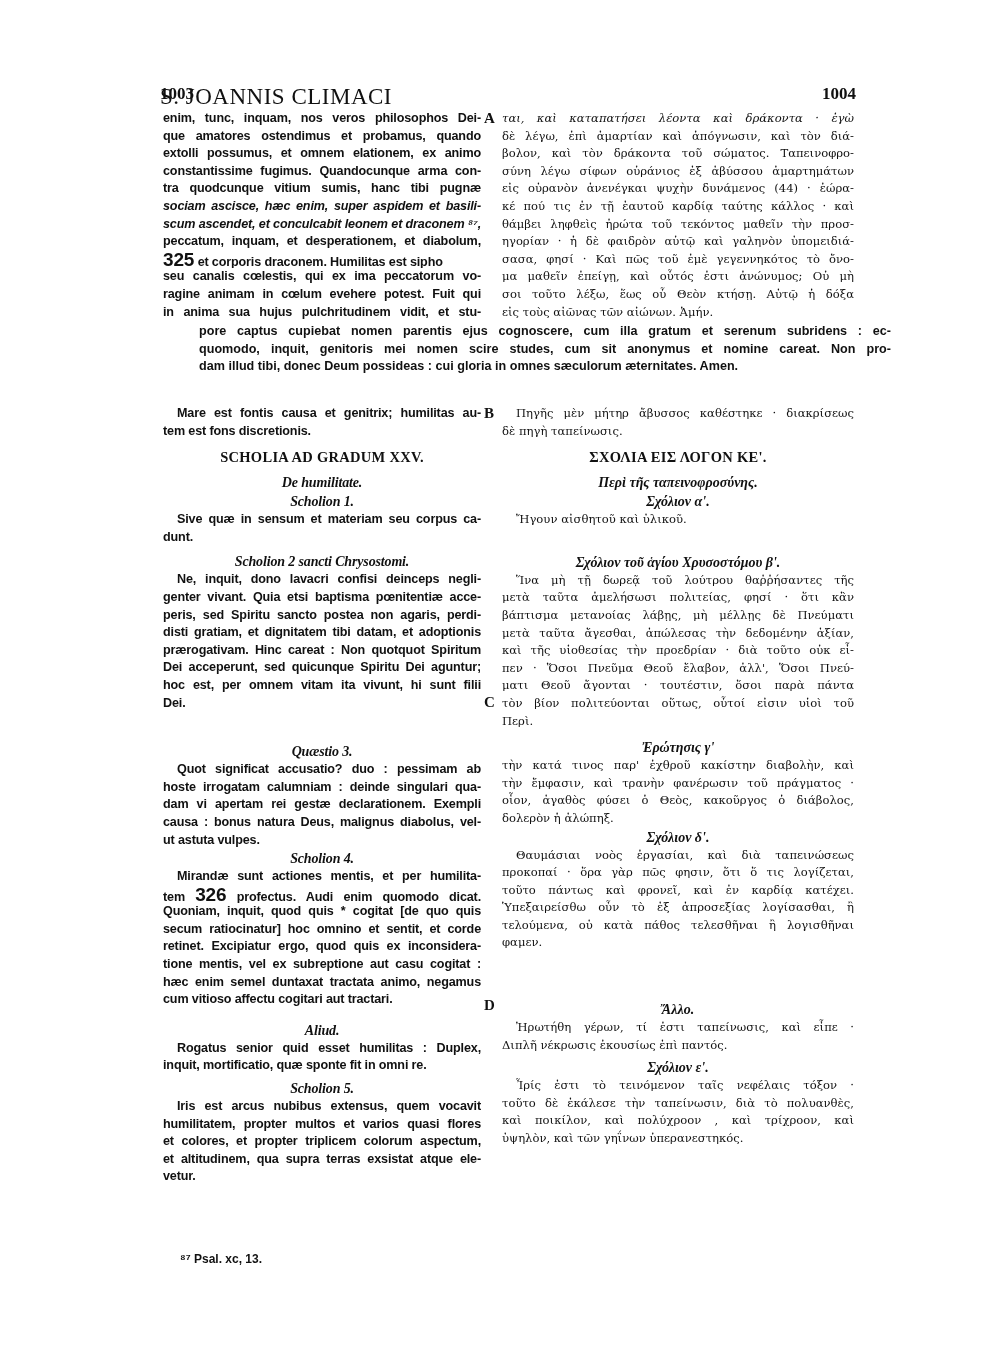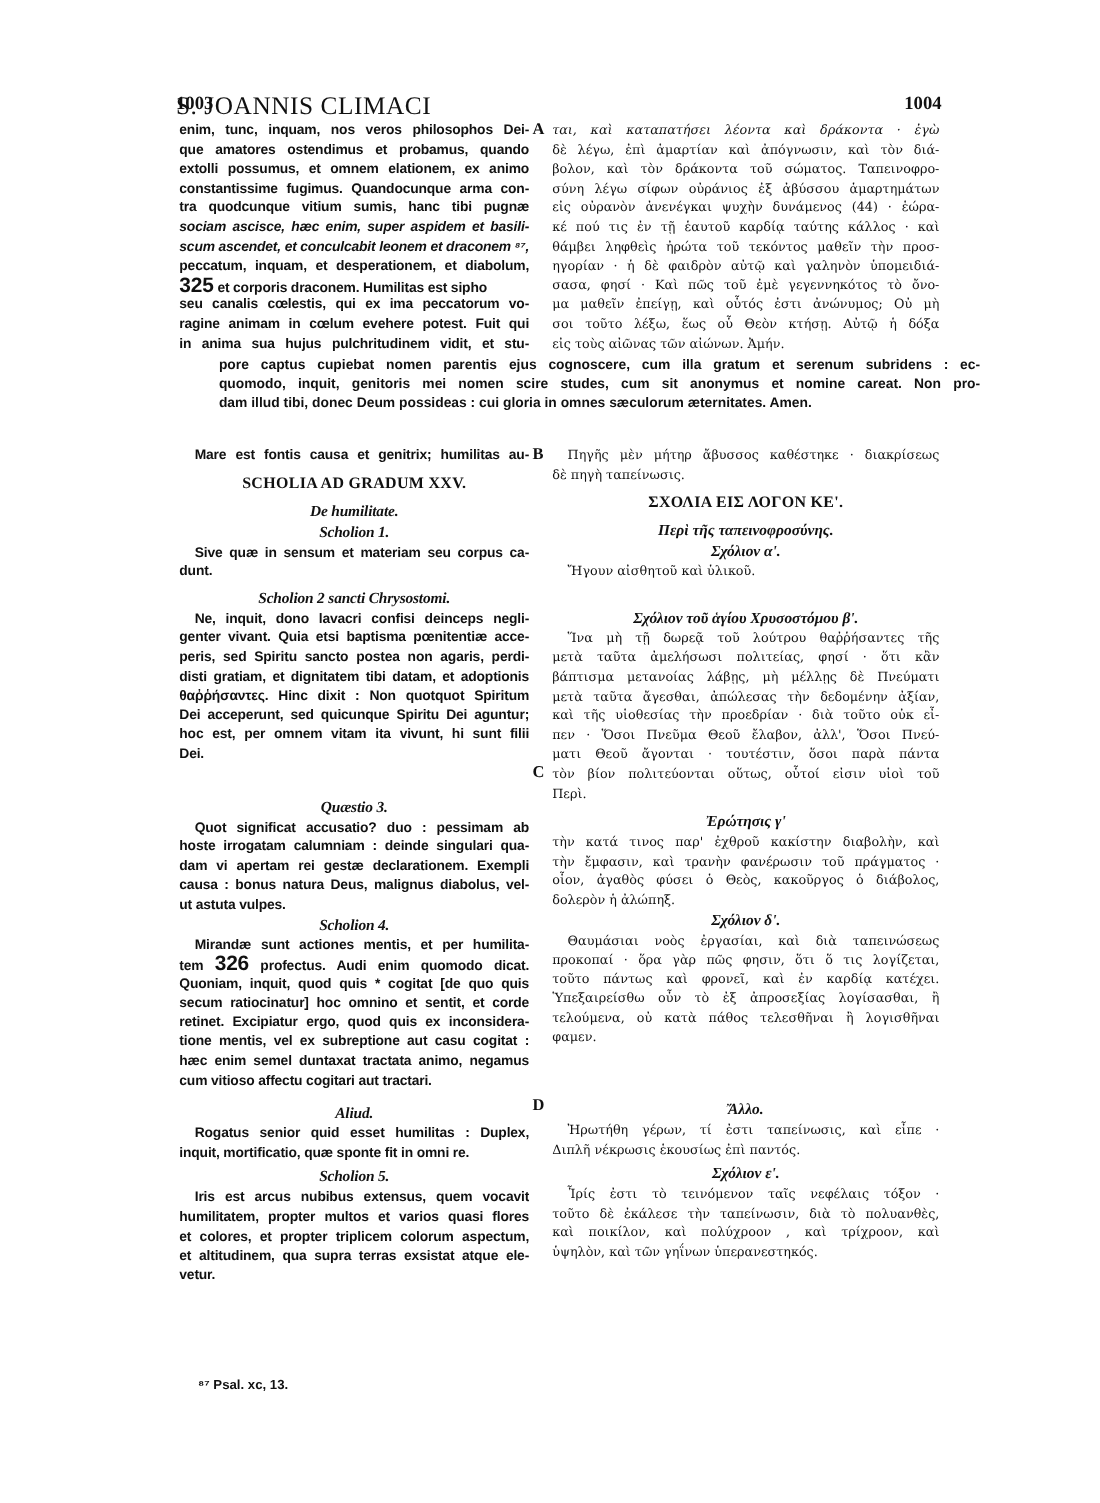--- a/index.html
+++ b/index.html
@@ -82,34 +82,35 @@
   </div>
 
   <div class="full" style="top:323px;margin-left:36px;">
     <span class="line just">pore captus cupiebat nomen parentis ejus cognoscere, cum illa gratum et serenum subridens : ec-</span>
     <span class="line just">quomodo, inquit, genitoris mei nomen scire studes, cum sit anonymus et nomine careat. Non pro-</span>
     <span class="line">dam illud tibi, donec Deum possideas : cui gloria in omnes sæculorum æternitates. Amen.</span>
   </div>
 
   <div class="col lat" style="top:405px;">
     <span class="line just indent">Mare est fontis causa et genitrix; humilitas au-</span>
+    <span class="line">tem est fons discretionis.</span>
     <div style="height:8px"></div>
     <span class="center caps">SCHOLIA AD GRADUM XXV.</span>
     <div style="height:6px"></div>
     <span class="center sub-it">De humilitate.</span>
     <span class="center sub-it">Scholion 1.</span>
     <span class="line just indent">Sive quæ in sensum et materiam seu corpus ca-</span>
     <span class="line">dunt.</span>
     <div style="height:6px"></div>
     <span class="center sub-it">Scholion 2 sancti Chrysostomi.</span>
     <span class="line just indent">Ne, inquit, dono lavacri confisi deinceps negli-</span>
     <span class="line just">genter vivant. Quia etsi baptisma pœnitentiæ acce-</span>
     <span class="line just">peris, sed Spiritu sancto postea non agaris, perdi-</span>
     <span class="line just">disti gratiam, et dignitatem tibi datam, et adoptionis</span>
-    <span class="line just">θαῤῥήσαντες. Hinc dixit : Non quotquot Spiritum</span>
+    <span class="line just">prærogativam. Hinc careat : Non quotquot Spiritum</span>
     <span class="line just">Dei acceperunt, sed quicunque Spiritu Dei aguntur;</span>
     <span class="line just">hoc est, per omnem vitam ita vivunt, hi sunt filii</span>
     <span class="line">Dei.</span>
     <div style="height:30px"></div>
     <span class="center sub-it">Quæstio 3.</span>
     <span class="line just indent">Quot significat accusatio? duo : pessimam ab</span>
     <span class="line just">hoste irrogatam calumniam : deinde singulari qua-</span>
     <span class="line just">dam vi apertam rei gestæ declarationem. Exempli</span>
     <span class="line just">causa : bonus natura Deus, malignus diabolus, vel-</span>
     <span class="line">ut astuta vulpes.</span>

